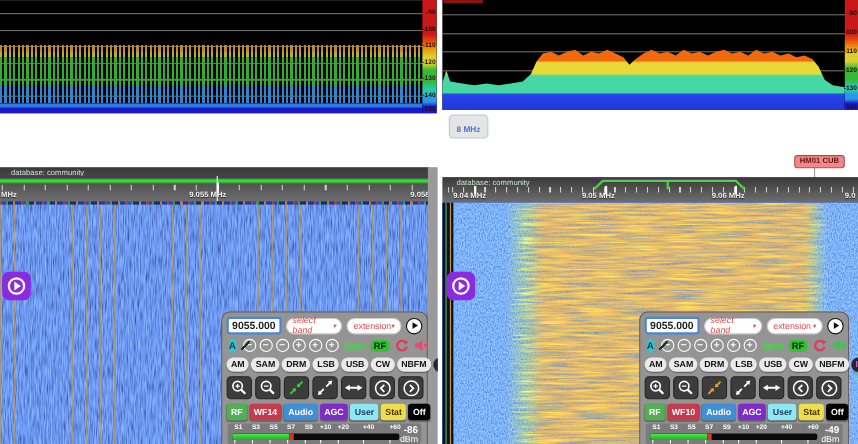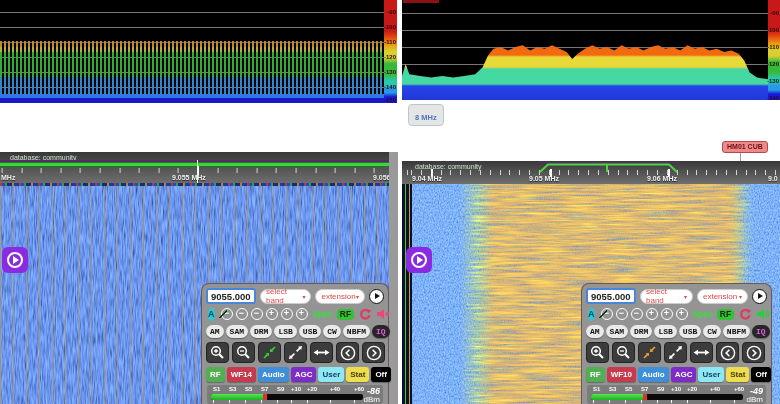--- a/index.html
+++ b/index.html
@@ -96,21 +96,21 @@
     border-radius:8px 8px 0 0; border:1px solid #6a5858; border-bottom:none; z-index:5;
     padding:3px 4px 0; display:flex; flex-direction:column; }
   .winL .panel { left:201px; width:188px; }
   .winR .panel { left:179px; width:191px; }
   .prow { display:flex; align-items:center; flex-wrap:nowrap; }
   .row1 { height:17px; gap:4px; margin-top:1px; }
   .freqbox { width:50px; height:16px; background:#fff; border:2px solid #4a86d8; border-radius:3px;
     font-family:"Liberation Sans",sans-serif; font-size:9.5px; font-weight:bold; color:#222; padding-left:3px; }
   .selpill { height:15px; background:#fff; border:1px solid #ccc; border-radius:8px; color:#e04848;
     font-size:8px; display:flex; align-items:center; justify-content:space-between; padding:0 5px; cursor:pointer; }
-  .selband { width:54px; } .selext { width:52px; }
+  .selband { width:54px;font-style:italic; } .selext { width:52px; }
   .caret { font-size:6px; color:#e04848; }
   .playbtn { width:15px; height:15px; border-radius:50%; background:#fff; border:1.5px solid #111;
     display:flex; align-items:center; justify-content:center; cursor:pointer; flex:none; }
   .playbtn .ptri2 { width:0; height:0; border-left:5px solid #111; border-top:3.5px solid transparent;
     border-bottom:3.5px solid transparent; margin-left:1px; }
 
   .row2 { height:15px; gap:2px; margin-top:2px; }
   .ham { width:12px; height:10px; display:flex; flex-direction:column; justify-content:space-between; cursor:pointer; }
   .ham i { height:2px; background:#fff; border-radius:1px; }
   .abtn { width:13px; height:13px; border-radius:50%; background:#2fc6d8; color:#064a52;
@@ -121,41 +121,41 @@
   .miniblob { width:4px; height:9px; border-radius:2px; background:#3a6a3a; opacity:.7; }
   .wfadj { width:12px; height:12px; border-radius:50%; border:1.5px solid #fff; background:transparent;
     color:#fff; font-size:9px; line-height:9px; font-weight:bold; display:flex; align-items:center;
     justify-content:center; cursor:pointer; flex:none; padding:0 0 1px; }
   .speclab { font-size:8.5px; font-weight:bold; color:#35e035; margin-left:3px; cursor:pointer; }
   .rfpill { font-size:8.5px; font-weight:bold; background:#35c035; color:#0a2a0a; border-radius:4px;
     padding:0 3px 1px; margin-left:2px; cursor:pointer; }
   .iconbtn { background:none; border:none; cursor:pointer; display:flex; align-items:center; margin-left:3px; padding:0; }
 
   .row3 { height:14px; gap:2px; margin-top:3px; }
-  .mode { height:13px; border:none; border-radius:8px; font-family:Liberation Mono, monospace;
+  .mode { height:13px; border:none; border-radius:8px; font-family:Liberation Sans, sans-serif;
     font-size:8px; font-weight:bold; padding:0 4px; box-shadow:0 1px 1px rgba(0,0,0,.35); cursor:pointer; }
 
   .row4 { height:22px; gap:3px; margin-top:4px; }
   .zbtn { width:23px; height:21px; background:#3c3c3c; border:1px solid #242424; border-radius:4px;
     display:flex; align-items:center; justify-content:center; cursor:pointer; flex:none; }
 
   .row5 { height:16px; gap:2px; margin-top:3px; }
   .vbtn { height:15px; border:none; border-radius:3px; font-family:"Liberation Sans",sans-serif;
     font-size:8px; font-weight:bold; padding:0 4px; flex:1 1 auto; cursor:pointer;
     box-shadow:0 1px 1px rgba(0,0,0,.3); white-space:nowrap; }
 
   .meter { position:relative; height:19px; margin:3px 1px 0; background:#7b7b7b; border-radius:3px; }
   .mlabels { position:absolute; left:4px; top:1px; right:30px; height:7px; }
   .mlab { position:absolute; top:0; font-size:6px; font-weight:bold; color:#fff; white-space:nowrap; }
   .mbar { position:absolute; left:4px; top:9px; width:152px; height:6px; background:#0a0a0a; border-radius:2px; overflow:hidden; }
   .mfill { position:absolute; left:0; top:0; bottom:0; background:linear-gradient(180deg,#52e852,#1fae1f); }
   .mpeak { position:absolute; top:0; bottom:0; width:5px; background:#e03030; }
   .mticks { position:absolute; left:4px; top:15px; width:152px; height:3px; }
   .mtick { position:absolute; top:0; width:1px; height:3px; background:#fff; }
-  .mval { position:absolute; right:3px; top:1px; font-size:9px; font-weight:bold; color:#fff;font-style:italic; }
+  .mval { position:absolute; right:3px; top:1px; font-size:9px; font-weight:bold; color:#fff; }
   .munit { position:absolute; right:3px; top:10px; font-size:8px; color:#fff; }
 </style>
 </head>
 <body>
 
 <div class="screen">
 
   <section class="win winL">
 
     <div class="spec">

